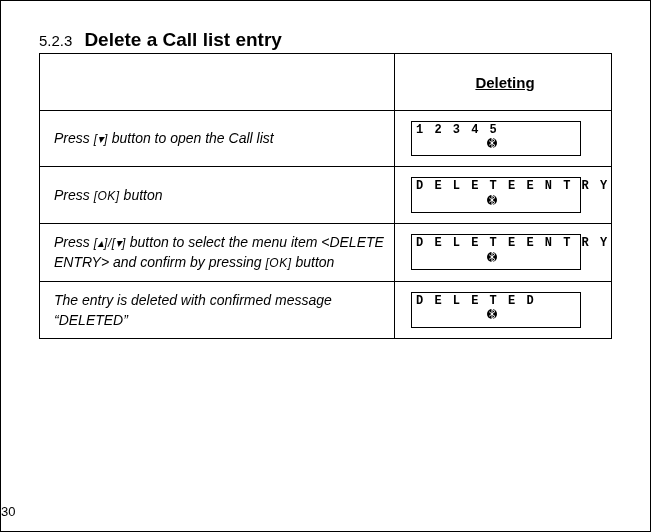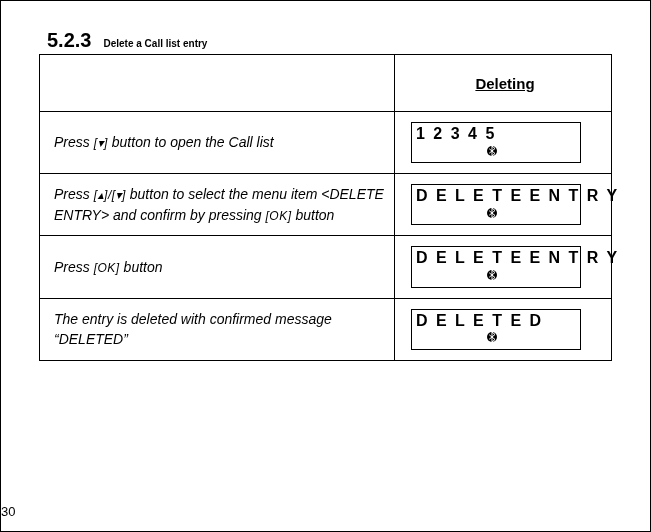--- a/index.html
+++ b/index.html
@@ -17,27 +17,26 @@
     position: relative;
     padding: 28px 38px 0 38px;
   }
   .heading-row {
     display: flex;
     align-items: baseline;
     gap: 12px;
     margin-bottom: 2px;
   }
   .sec-num {
-    font-weight: bold;
-    font-size: 20px;
-    margin-left: 8px;
+    font-weight: normal;
+    font-size: 15px;
   }
   .sec-title {
     font-weight: bold;
-    font-size: 10px;
+    font-size: 19px;
   }
   .subtitle {
     margin-left: 52px;
     font-size: 14px;
     margin-bottom: 14px;
   }
   table.main {
     border-collapse: collapse;
     width: 100%;
     table-layout: fixed;
@@ -67,23 +66,23 @@
   .key {
     font-family: Arial, Helvetica, sans-serif;
     font-size: 12px;
     letter-spacing: 0.5px;
   }
   .lcd-box {
     border: 1px solid #000;
     width: 170px;
     margin: 2px 0 2px 2px;
     padding: 2px 12px 2px 4px;
-    font-family: Liberation Sans, sans-serif;
+    font-family: Liberation Mono, monospace;
     letter-spacing: 2px;
-    font-size: 16px;
+    font-size: 12px;
     line-height: 1.1;
     white-space: nowrap;
     box-sizing: border-box;
   }
   .lcd-line1 {
     font-weight: bold;
   }
   .lcd-line2 {
     text-align: center;
     letter-spacing: 0;
@@ -135,35 +134,35 @@
               <div class="lcd-line1">1 2 3 4 5</div>
               <div class="lcd-line2"><span class="bt-icon"><svg style="display: block;" width="10" height="12" viewBox="0 0 10 12">
   <circle cx="5" cy="6" r="5" fill="#000"></circle>
   <path d="M5 1 L5 11 L8 8.5 L2.5 4 M5 1 L8 3.5 L2.5 8" stroke="#fff" stroke-width="1" fill="none" stroke-linejoin="round" stroke-linecap="round"></path>
 </svg></span></div>
             </div>
           </td>
         </tr>
         <tr>
           <td>
-            <div class="instr">Press <span class="key">[▴]/[▾]</span> button to select the menu item &lt;DELETE ENTRY&gt; and confirm by pressing <span class="key">[OK]</span> button</div>
+            <div class="instr">Press <span class="key">[OK]</span> button</div>
           </td>
           <td class="disp-cell">
             <div class="lcd-box">
               <div class="lcd-line1">D E L E T E    E N T R Y</div>
               <div class="lcd-line2"><span class="bt-icon"><svg style="display: block;" width="10" height="12" viewBox="0 0 10 12">
   <circle cx="5" cy="6" r="5" fill="#000"></circle>
   <path d="M5 1 L5 11 L8 8.5 L2.5 4 M5 1 L8 3.5 L2.5 8" stroke="#fff" stroke-width="1" fill="none" stroke-linejoin="round" stroke-linecap="round"></path>
 </svg></span></div>
             </div>
           </td>
         </tr>
         <tr>
           <td>
-            <div class="instr">Press <span class="key">[OK]</span> button</div>
+            <div class="instr">Press <span class="key">[▴]/[▾]</span> button to select the menu item &lt;DELETE ENTRY&gt; and confirm by pressing <span class="key">[OK]</span> button</div>
           </td>
           <td class="disp-cell">
             <div class="lcd-box">
               <div class="lcd-line1">D E L E T E    E N T R Y</div>
               <div class="lcd-line2"><span class="bt-icon"><svg style="display: block;" width="10" height="12" viewBox="0 0 10 12">
   <circle cx="5" cy="6" r="5" fill="#000"></circle>
   <path d="M5 1 L5 11 L8 8.5 L2.5 4 M5 1 L8 3.5 L2.5 8" stroke="#fff" stroke-width="1" fill="none" stroke-linejoin="round" stroke-linecap="round"></path>
 </svg></span></div>
             </div>
           </td>

